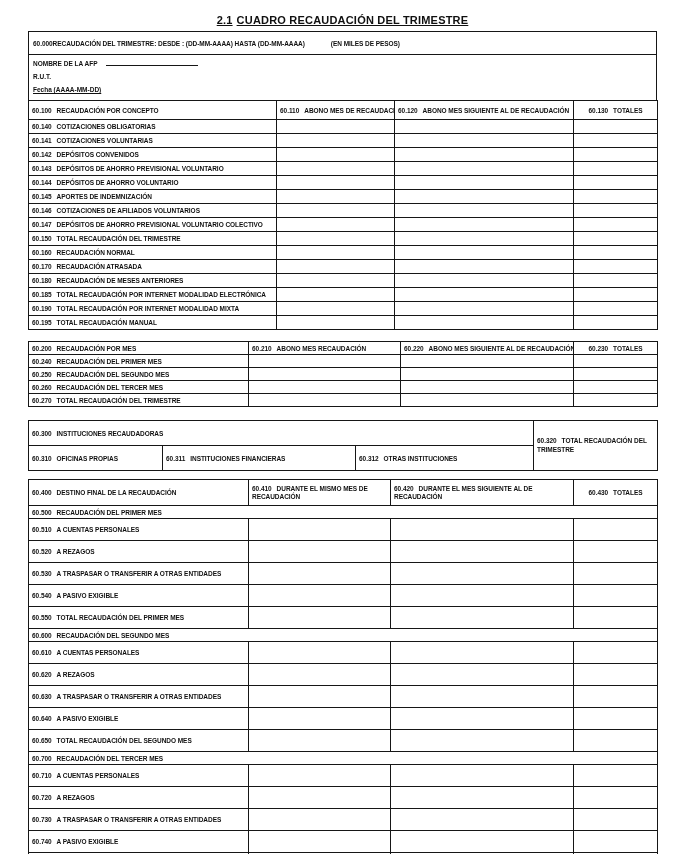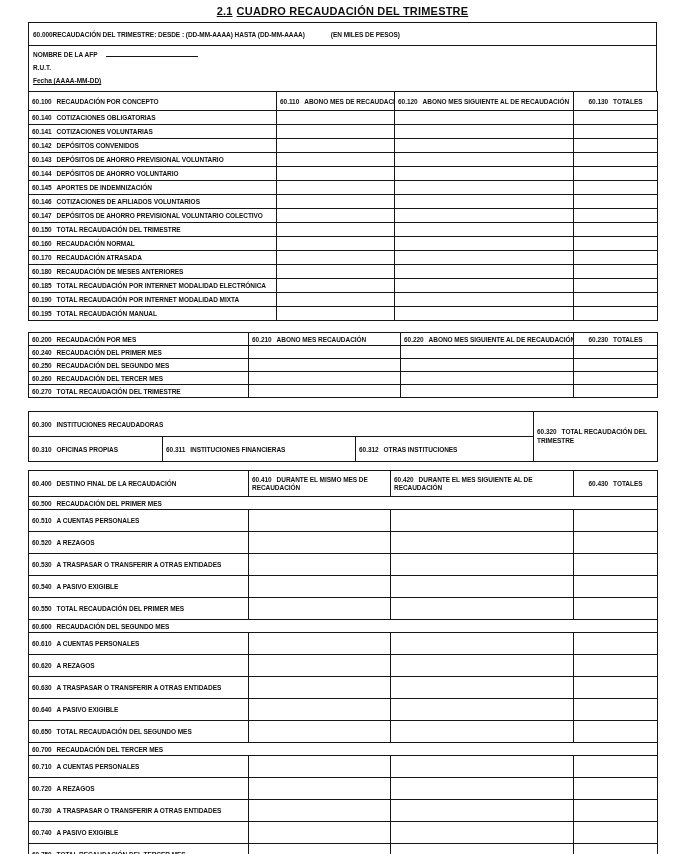--- a/index.html
+++ b/index.html
@@ -1,18 +1,18 @@
 <!DOCTYPE html>
 <html><head>
 <meta charset="utf-8">
 <style>
   html,body{margin:0;padding:0;}
   body{width:685px;height:854px;background:#ffffff;color:#101010;
        font-family:"Liberation Sans",sans-serif;}
-  .page{width:685px;height:854px;box-sizing:border-box;padding:3px 28px 0;overflow:hidden;}
+  .page{width:685px;height:854px;box-sizing:border-box;padding:12px 28px 0;overflow:hidden;}
   .title{text-align:center;font-size:11px;font-weight:bold;margin:2px 0 5px;letter-spacing:.2px;}
   .title span{text-decoration:underline;}
   .title .tnum{margin-right:4px;}
 
   .code-box{border:1.5px solid #161616;height:22px;display:flex;align-items:center;
             padding:0 4px;font-size:6.5px;font-weight:bold;letter-spacing:-.05px;}
   .units{margin-left:26px;}
 
   .afp-box{border:1.5px solid #161616;border-top:none;border-bottom:none;
            padding:4px 4px 1px;font-size:6.5px;font-weight:bold;}

